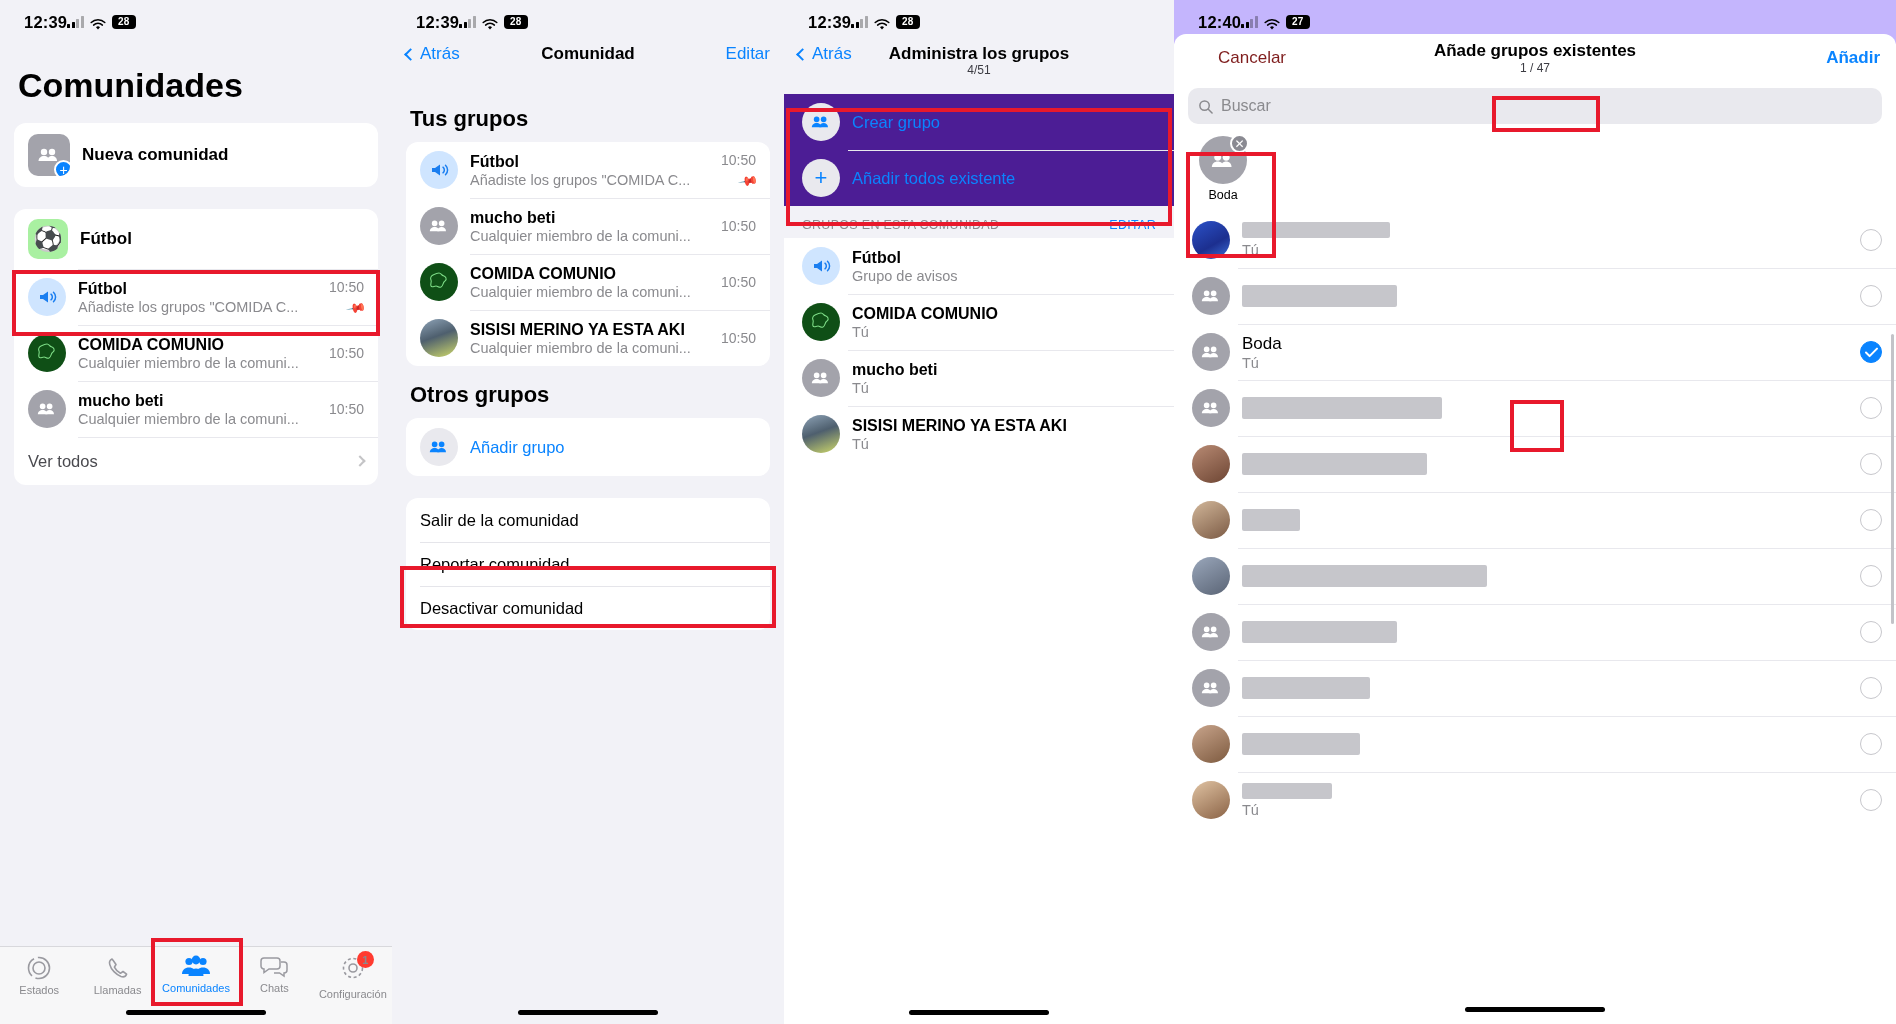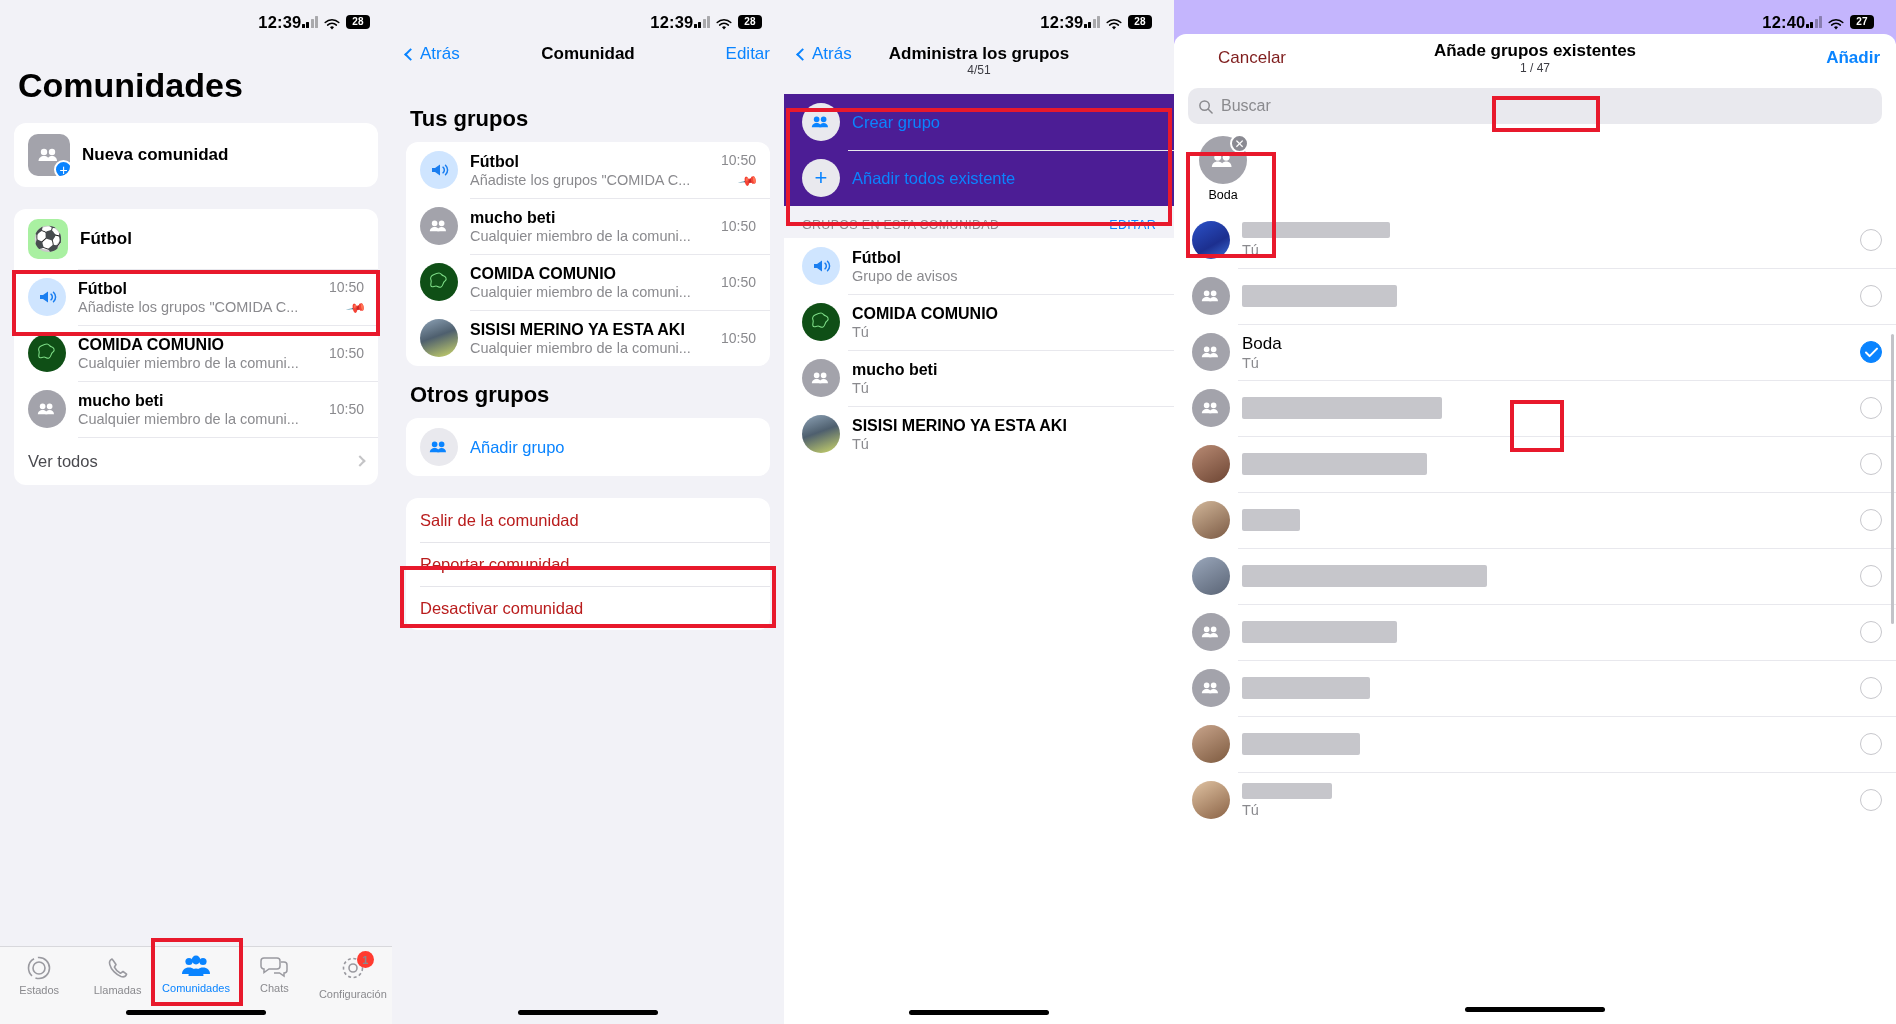--- a/index.html
+++ b/index.html
@@ -7,21 +7,21 @@
     font-family:"Liberation Sans", sans-serif; -webkit-font-smoothing:antialiased; }
 
   .shots { display:flex; width:1896px; height:1024px; }
   .shot { position:relative; height:1024px; overflow:hidden; background:#f2f2f7; flex:0 0 auto; }
   .shot.p1 { width:392px; }
   .shot.p2 { width:392px; }
   .shot.p3 { width:390px; }
   .shot.p4 { width:722px; }
 
   
-  .statusbar { height:44px; display:flex; align-items:center; justify-content:flex-end;
+  .statusbar { height:44px; display:flex; align-items:center; justify-content:flex-start;
      padding:0 22px 0 24px; font-size:17px; font-weight:700; color:#000; letter-spacing:.2px; }
   .sb-time { font-size:16.5px; font-weight:700; }
   .sb-right { display:flex; align-items:center; gap:6px; }
   .sig { display:flex; align-items:flex-end; gap:1.5px; height:12px; }
   .sig i { display:block; width:3px; background:#000; border-radius:.5px; }
   .sig i:nth-child(1){height:4px;} .sig i:nth-child(2){height:6px;}
   .sig i:nth-child(3){height:9px;opacity:.3;} .sig i:nth-child(4){height:12px;opacity:.3;}
   .wifi { width:16px; height:12px; position:relative; }
   .batt { background:#000; color:#fff; font-size:10px; font-weight:700; border-radius:4px;
      padding:1px 4px 1px 4px; min-width:24px; text-align:center; line-height:12px; }
@@ -69,21 +69,21 @@
   .list-row { display:flex; align-items:center; gap:12px; padding:9px 14px; position:relative; min-height:56px;}
   .list-row + .list-row::before { content:""; position:absolute; left:64px; right:0; top:0; height:1px; background:#e8e8ed; }
   .lr-main { flex:1; min-width:0; }
   .lr-title { font-size:16px; font-weight:700; color:#000; white-space:nowrap; overflow:hidden; text-overflow:ellipsis;}
   .lr-sub { font-size:14.5px; color:#8a8a8e; white-space:nowrap; overflow:hidden; text-overflow:ellipsis; margin-top:1px;}
   .lr-meta { display:flex; flex-direction:column; align-items:flex-end; gap:6px; flex:0 0 auto; margin-left:6px;}
   .lr-time { font-size:14px; color:#8a8a8e; }
   .pin { color:#a5a5ab; font-size:13px; transform:rotate(35deg); }
 
   .blue-link { color:#0a84ff; font-size:16.5px; }
-  .red-link { color:#b91c1c; font-size:16.5px; }
+  .red-link { color:#000000; font-size:16.5px; }
 
   
   .tabbar { position:absolute; bottom:0; left:0; right:0; height:78px; background:#f7f7f8;
      border-top:1px solid #d8d8dc; display:flex; align-items:flex-start; padding-top:8px;}
   .tab { flex:1; display:flex; flex-direction:column; align-items:center; gap:3px; }
   .tab span { font-size:11px; color:#8a8a8e; }
   .tab.active span { color:#0a84ff; }
   .badge { position:absolute; top:-4px; right:-8px; background:#ff3b30; color:#fff; font-size:10px;
      border-radius:9px; min-width:17px; height:17px; display:flex; align-items:center; justify-content:center;
      font-weight:700;}

